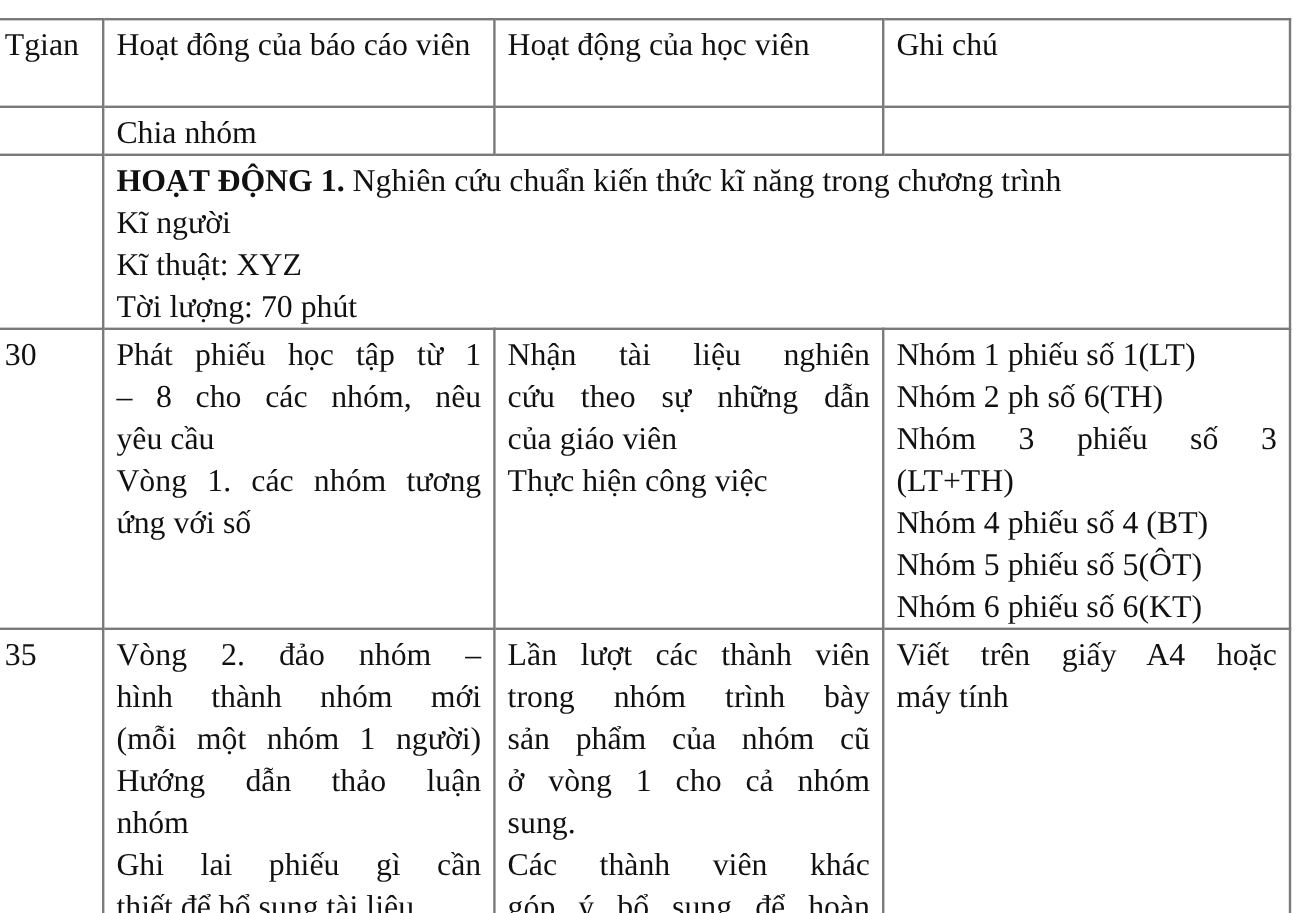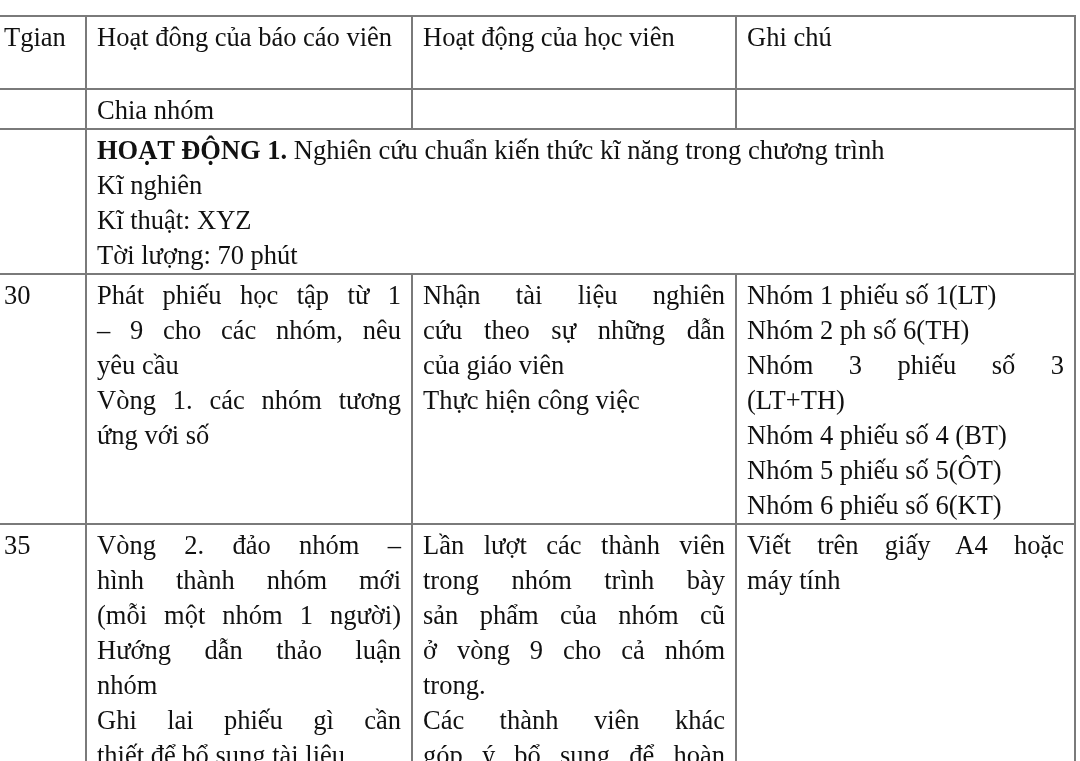--- a/index.html
+++ b/index.html
@@ -38,31 +38,31 @@
     <td class="tcol"></td>
     <td><span>Chia nhóm</span></td>
     <td></td>
     <td></td>
   </tr>
 
   <tr style="height:140px">
     <td class="tcol"></td>
     <td colspan="3">
       <span class="line hd1-title"><span class="bold">HOẠT ĐỘNG 1.</span><span> Nghiên cứu chuẩn kiến thức kĩ năng trong chương trình</span></span>
-      <span class="line">Kĩ nghiên</span>
+      <span class="line">Kĩ người</span>
       <span class="line">Kĩ thuật: XYZ</span>
       <span class="line">Tời lượng: 70 phút</span>
     </td>
   </tr>
 
   <tr style="height:245px">
     <td class="tcol"><span>30</span></td>
     <td>
       <span class="just-line">Phát phiếu học tập từ 1</span>
-      <span class="just-line">– 9 cho các nhóm, nêu</span>
+      <span class="just-line">– 8 cho các nhóm, nêu</span>
       <span class="line">yêu cầu</span>
       <span class="just-line">Vòng 1. các nhóm tương</span>
       <span class="line">ứng với số</span>
     </td>
     <td>
       <span class="just-line">Nhận tài liệu nghiên</span>
       <span class="just-line">cứu theo sự những dẫn</span>
       <span class="line">của giáo viên</span>
       <span class="line">Thực hiện công việc</span>
     </td>
@@ -85,22 +85,22 @@
       <span class="just-line">(mỗi một nhóm 1 người)</span>
       <span class="just-line">Hướng dẫn thảo luận</span>
       <span class="line">nhóm</span>
       <span class="just-line">Ghi lai phiếu gì cần</span>
       <span class="line">thiết  để bổ sung tài liệu</span>
     </td>
     <td>
       <span class="just-line">Lần lượt các thành viên</span>
       <span class="just-line">trong nhóm trình bày</span>
       <span class="just-line">sản phẩm của nhóm cũ</span>
-      <span class="just-line">ở vòng 9 cho cả nhóm</span>
-      <span class="line">trong.</span>
+      <span class="just-line">ở vòng 1 cho cả nhóm</span>
+      <span class="line">sung.</span>
       <span class="just-line">Các thành viên khác</span>
       <span class="just-line">góp ý bổ sung để hoàn</span>
     </td>
     <td>
       <span class="just-line">Viết trên giấy A4 hoặc</span>
       <span class="line">máy tính</span>
     </td>
   </tr>
 </tbody>
   </table>

